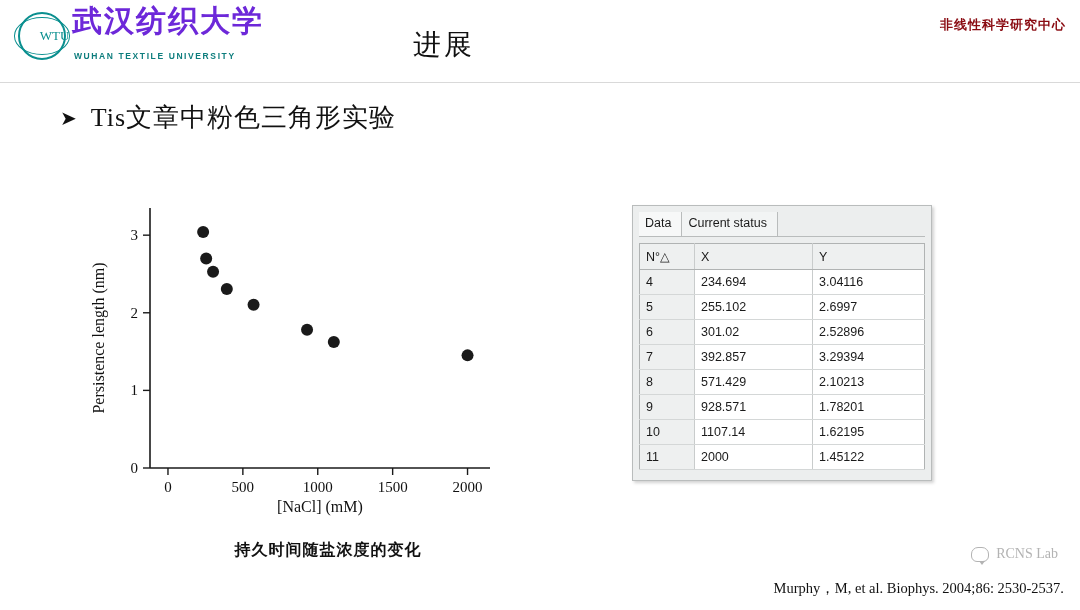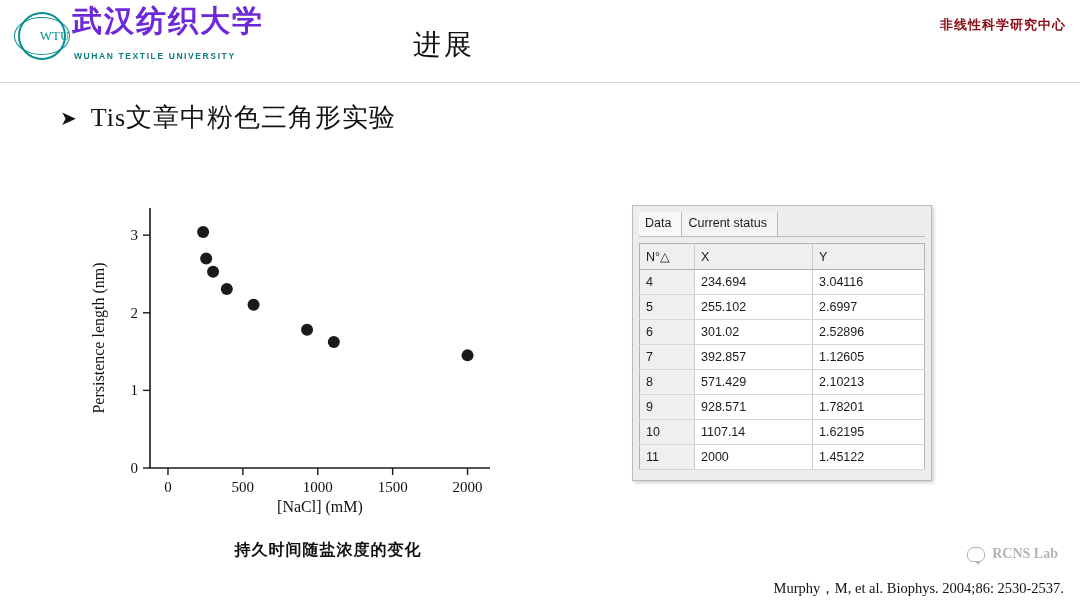--- a/index.html
+++ b/index.html
@@ -201,21 +201,20 @@
 
   
   .wm {
     position: absolute;
     right: 22px; bottom: 48px;
     display: flex;
     align-items: center;
     color: #b3b3b3;
     font-size: 14px;
     font-family: "Liberation Serif", serif;
-    font-weight: bold;
   }
   .wm .wechat {
     width: 16px; height: 13px;
     border-radius: 7px 7px 6px 6px;
     border: 1.6px solid #b3b3b3;
     margin-right: 7px;
     position: relative;
   }
   .wm .wechat:after {
     content: "";
@@ -334,21 +333,21 @@
           <td>2.6997</td>
         </tr>
         <tr>
           <td>6</td>
           <td>301.02</td>
           <td>2.52896</td>
         </tr>
         <tr>
           <td>7</td>
           <td>392.857</td>
-          <td>1.12605</td>
+          <td>3.29394</td>
         </tr>
         <tr>
           <td>8</td>
           <td>571.429</td>
           <td>2.10213</td>
         </tr>
         <tr>
           <td>9</td>
           <td>928.571</td>
           <td>1.78201</td>

